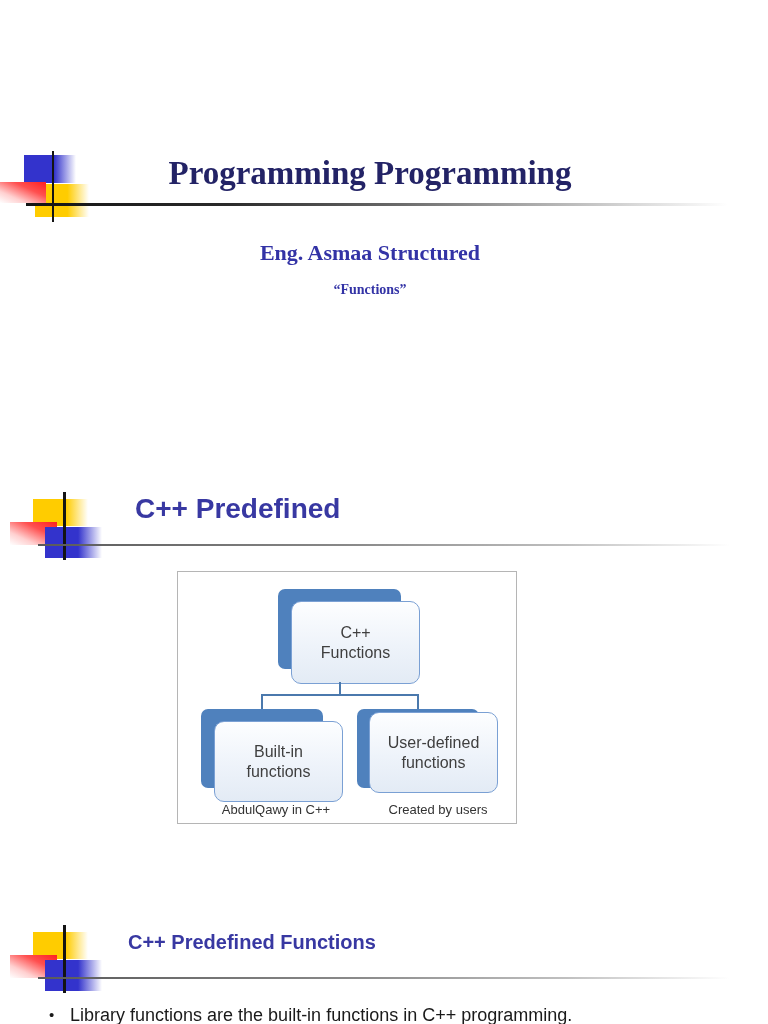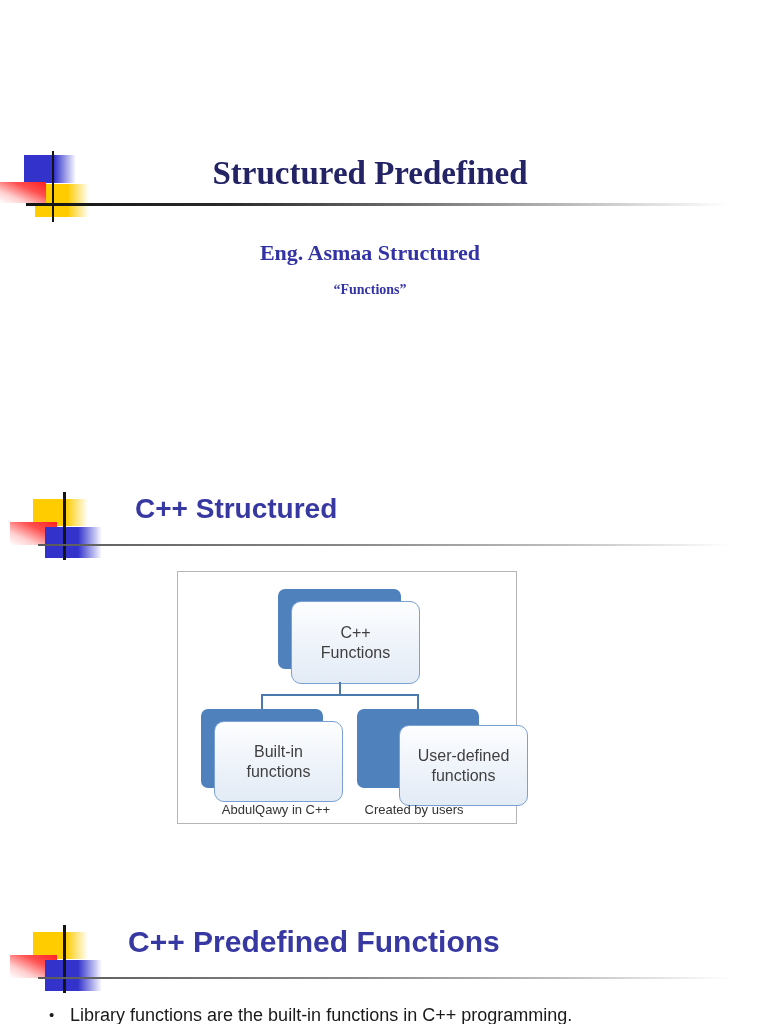--- a/index.html
+++ b/index.html
@@ -69,36 +69,36 @@
 
 <div class="page">
 
   <section>
 
     <div class="sq fade-right-yellow" style="left:35px;top:184px;width:54px;height:33px;z-index:1;"></div>
     <div class="sq fade-right-blue" style="left:24px;top:155px;width:52px;height:28px;z-index:2;"></div>
     <div class="sq fade-red" style="left:0;top:182px;width:46px;height:21px;z-index:3;"></div>
     <div class="sq vline" style="left:52px;top:151px;width:2px;height:71px;z-index:4;"></div>
 
-    <div class="abs title-serif" style="top:154px;font-size:33px;line-height:38px;">Structured Predefined</div>
+    <div class="abs title-serif" style="top:154px;font-size:33px;line-height:38px;">Programming Programming</div>
 
     <div class="abs divider-dark" style="left:26px;top:203px;width:716px;height:3px;z-index:5;"></div>
 
     <div class="abs subtitle-serif" style="top:240px;font-size:22px;line-height:26px;">Eng. Asmaa Structured</div>
     <div class="abs subtitle-serif" style="top:277px;font-size:14px;line-height:26px;">“Functions”</div>
   </section>
 
   <section>
 
     <div class="sq fade-right-yellow" style="left:33px;top:499px;width:55px;height:27px;z-index:1;"></div>
     <div class="sq fade-red" style="left:10px;top:522px;width:47px;height:23px;z-index:2;"></div>
     <div class="sq fade-right-blue" style="left:45px;top:527px;width:57px;height:31px;z-index:3;"></div>
     <div class="sq vline" style="left:63px;top:492px;width:3px;height:68px;z-index:4;"></div>
 
-    <div class="abs slide-heading" style="left:135px;top:494px;font-size:28px;line-height:30px;">C++ Structured</div>
+    <div class="abs slide-heading" style="left:135px;top:494px;font-size:28px;line-height:30px;">C++ Predefined</div>
 
     <div class="abs divider-gray" style="left:38px;top:544px;width:706px;height:2px;z-index:5;"></div>
 
     <div class="abs diagram-panel">
 
       <div class="node-shadow" style="left:100px;top:17px;width:123px;height:80px;"></div>
       <div class="node-card" style="left:113px;top:29px;width:127px;height:81px;">
         <span>C++</span>
         <span>Functions</span>
       </div>
@@ -108,38 +108,38 @@
       <div class="connector" style="left:83px;top:122px;width:2px;height:15px;"></div>
       <div class="connector" style="left:239px;top:122px;width:2px;height:15px;"></div>
 
       <div class="node-shadow" style="left:23px;top:137px;width:122px;height:79px;"></div>
       <div class="node-card" style="left:36px;top:149px;width:127px;height:79px;text-align:right;">
         <span>Built-in</span>
         <span>functions</span>
       </div>
 
       <div class="node-shadow" style="left:179px;top:137px;width:122px;height:79px;"></div>
-      <div class="node-card" style="left:191px;top:153px;width:127px;height:79px;margin-left:30px;">
+      <div class="node-card" style="left:191px;top:140px;width:127px;height:79px;">
         <span>User-defined</span>
         <span>functions</span>
       </div>
 
       <div class="diagram-caption" style="left:23px;top:230px;">AbdulQawy in C++</div>
-      <div class="diagram-caption" style="left:161px;top:230px;">Created by users</div>
+      <div class="diagram-caption" style="left:185px;top:230px;">Created by users</div>
     </div>
   </section>
 
   <section>
 
     <div class="sq fade-right-yellow" style="left:33px;top:932px;width:55px;height:27px;z-index:1;"></div>
     <div class="sq fade-red" style="left:10px;top:955px;width:47px;height:23px;z-index:2;"></div>
     <div class="sq fade-right-blue" style="left:45px;top:960px;width:57px;height:31px;z-index:3;"></div>
     <div class="sq vline" style="left:63px;top:925px;width:3px;height:68px;z-index:4;"></div>
 
-    <div class="abs slide-heading" style="left:128px;top:927px;font-size:30px;line-height:30px;">C++ Predefined Functions</div>
+    <div class="abs slide-heading" style="left:128px;top:927px;font-size:20px;line-height:30px;">C++ Predefined Functions</div>
 
     <div class="abs divider-gray" style="left:38px;top:977px;width:706px;height:2px;z-index:5;"></div>
 
     <div class="abs bullet-marker" style="left:49px;top:1003px;">•</div>
     <div class="abs bullet-text" style="left:70px;top:1003px;">Library functions are the built-in functions in C++ programming.</div>
   </section>
 
 </div>
 
 </body></html>

